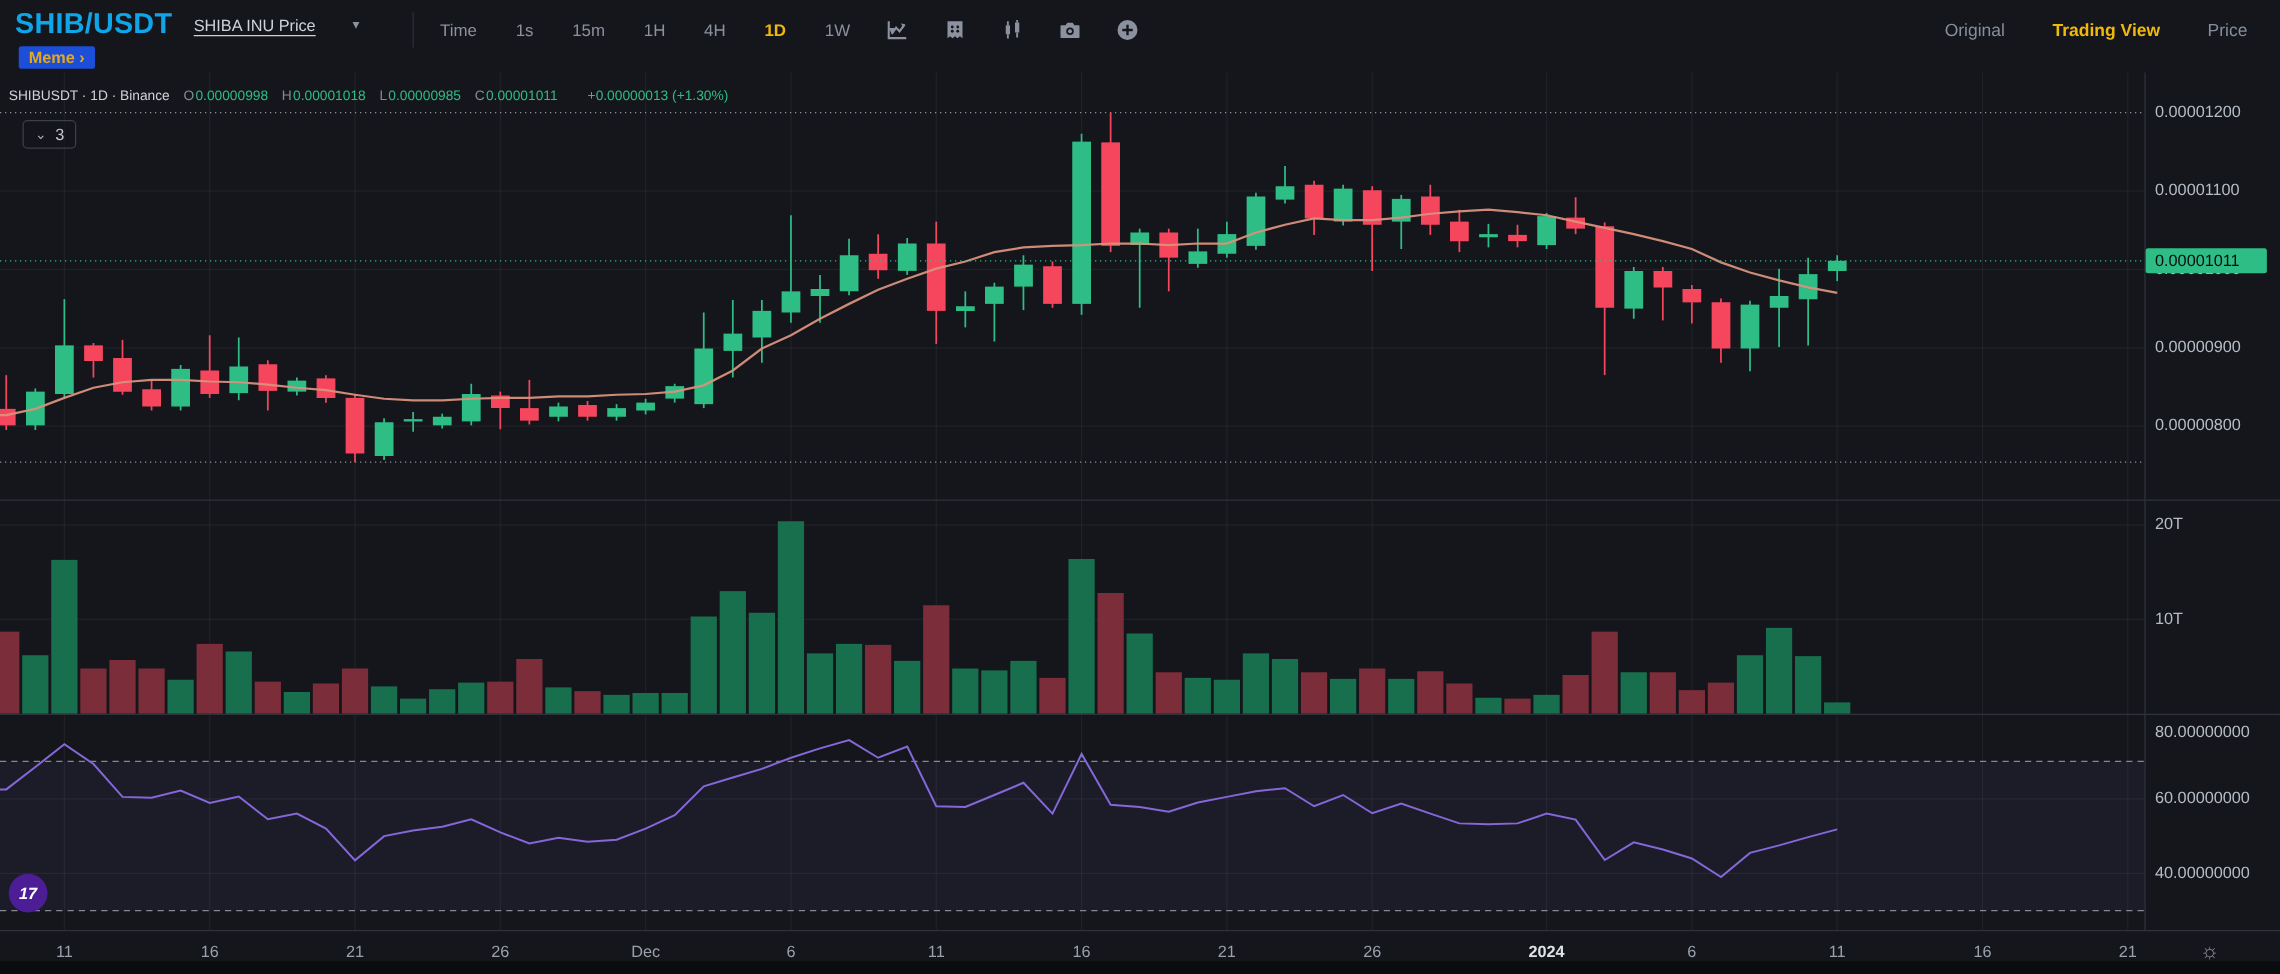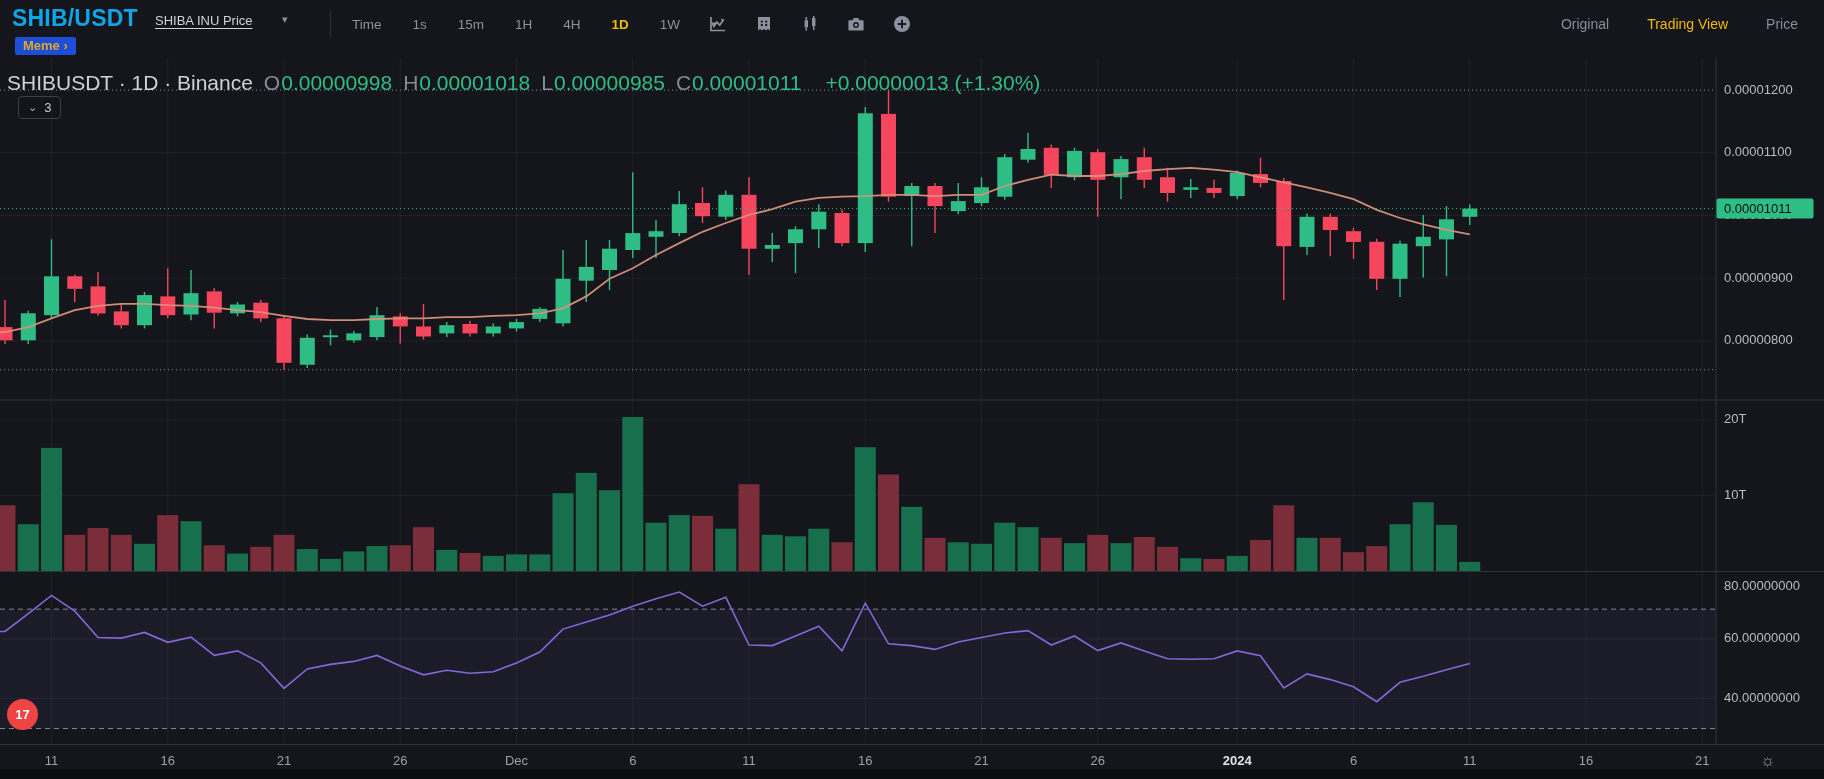--- a/index.html
+++ b/index.html
@@ -14,31 +14,31 @@
   .meme{position:absolute;left:15px;top:37px;background:#1d4ed8;color:#e3a821;font-size:13px;font-weight:600;padding:1px 8px 2px;border-radius:2px;cursor:pointer;}
   .hdiv{position:absolute;left:330px;top:10px;width:1px;height:28px;background:#2b2f36;}
   .intervals{position:absolute;left:352px;top:0;height:48px;display:flex;align-items:center;gap:31px;font-size:13.5px;color:#8b919e;}
   .intervals .iv{cursor:pointer;}
   .intervals .iv.active{color:#f0b90b;font-weight:700;}
   .intervals .iv-caret{font-size:11px;cursor:pointer;}
   .tools{position:absolute;left:708px;top:0;height:48px;display:flex;align-items:center;gap:26px;}
   .tools .ticon{width:20px;height:20px;cursor:pointer;}
   .viewtabs{position:absolute;right:26px;top:0;height:48px;display:flex;align-items:center;gap:38px;font-size:14px;color:#848e9c;text-align:right;}
   .viewtabs .vt{cursor:pointer;}
-  .viewtabs .vt.active{color:#f0b90b;font-weight:400;}
-  .legend{position:absolute;left:7px;top:71px;display:flex;align-items:baseline;font-size:21px;white-space:nowrap;}
+  .viewtabs .vt.active{color:#f0b90b;font-weight:700;}
+  .legend{position:absolute;left:7px;top:71px;display:flex;align-items:baseline;font-size:11px;white-space:nowrap;}
   .lg-t{color:#ced2da;}
   .lg-k{color:#848b96;margin-left:11px;}
   .lg-v{color:#2ebd85;margin-left:1px;}
   .lg-chg{color:#2ebd85;margin-left:24px;}
   .ind-badge{position:absolute;left:18px;top:96px;height:23px;padding:0 9px;border:1px solid #3a3f4a;border-radius:4px;
              color:#c6cad2;font-size:13px;display:flex;gap:7px;align-items:center;background:rgba(20,22,27,.6);cursor:pointer;}
   .ind-badge .chev{font-size:11px;color:#aeb3bc;}
-  .tvlogo{position:absolute;left:7px;top:699px;width:31px;height:31px;border-radius:50%;background:#ef4444;
-          display:flex;align-items:center;justify-content:center;color:#fff;font-weight:800;font-size:13px;cursor:pointer;}
+  .tvlogo{position:absolute;left:7px;top:699px;width:31px;height:31px;border-radius:50%;background:#4c1d95;
+          display:flex;align-items:center;justify-content:center;color:#fff;font-weight:800;font-size:13px;font-style:italic;cursor:pointer;}
 </style>
 </head>
 <body>
 
 <div class="stage">
 
   <svg id="chart-svg" width="1824" height="779">
       <g>
         <line x1="51.5" y1="58" x2="51.5" y2="744.5" stroke="rgba(255,255,255,0.05)" stroke-width="1"></line>
         <line x1="167.75" y1="58" x2="167.75" y2="744.5" stroke="rgba(255,255,255,0.05)" stroke-width="1"></line>

